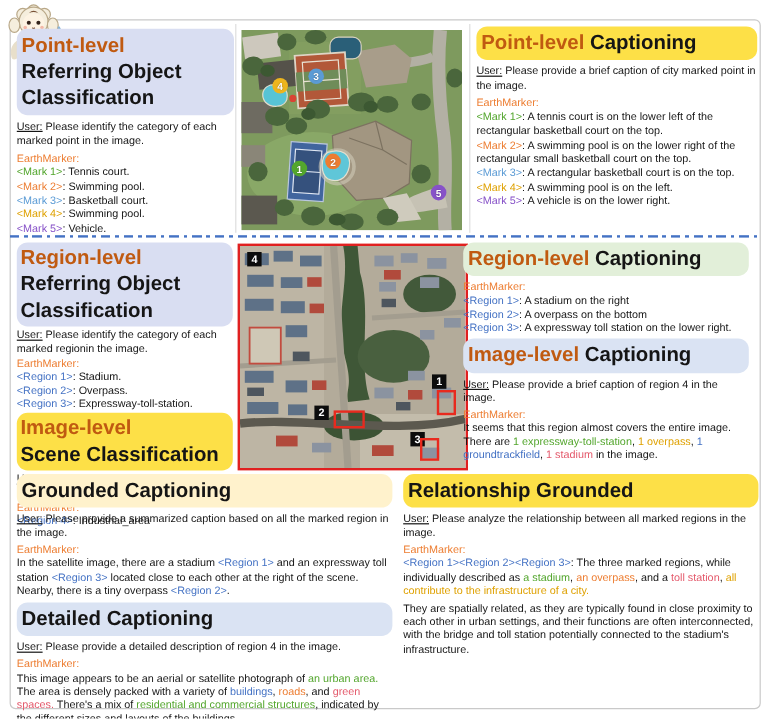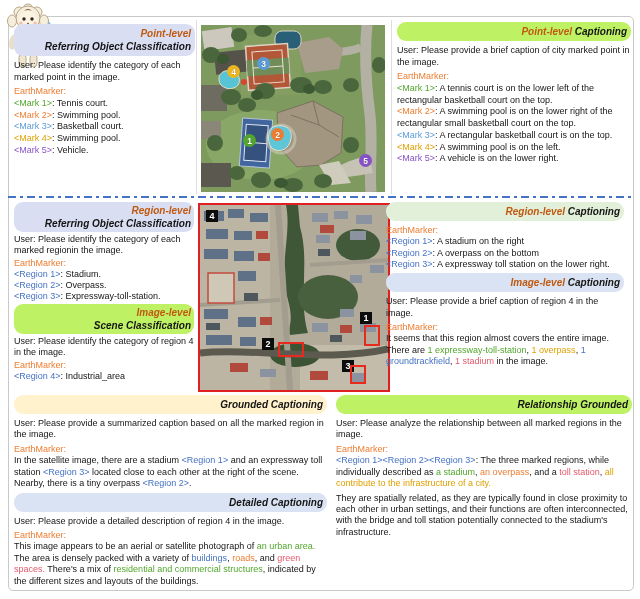--- a/index.html
+++ b/index.html
@@ -12,45 +12,45 @@
   .v1{left:196px}.v2{left:391px}
   .divider{position:absolute;left:8px;top:196px;width:626px;height:2px;
     background:repeating-linear-gradient(90deg,#4472c4 0 8px,transparent 8px 12px,#4472c4 12px 15px,transparent 15px 19px);}
   .col{position:absolute;font-size:9px;line-height:1.3;}
   .col-tl{left:14px;top:24px;width:181px;}
   .col-tr{left:397px;top:22px;width:234px;}
   .col-ml{left:14px;top:202px;width:180px;line-height:1.22;}
   .col-mr{left:386px;top:202px;width:238px;line-height:1.26;}
   .col-bl{left:14px;top:395px;width:313px;line-height:1.27;}
   .col-br{left:336px;top:395px;width:296px;line-height:1.27;}
-  .panel{font-weight:700;font-size:10px;line-height:1.3;padding:3px 4px;
-         border-radius:9px;text-align:right;margin-bottom:4px;font-style:italic;}
+  .panel{font-weight:700;font-size:17px;line-height:1.3;padding:3px 4px;
+         border-radius:9px;text-align:left;margin-bottom:4px;}
   .col-ml .panel{padding:2px 3px;margin-bottom:2px;}
   .tb{margin:3px 0;}
   .col-ml .tb{margin:2px 0;}
-  .u{}
+  .u{text-decoration:underline;}
   
   .img1{position:absolute;left:201px;top:25px;width:184px;height:167px;overflow:hidden;}
   .badge{position:absolute;width:13px;height:13px;border-radius:50%;color:#fff;
          font-size:8.5px;font-weight:700;display:flex;align-items:center;justify-content:center;
          text-shadow:0 0 1px rgba(0,0,0,.5);}
   .b1{left:42px;top:109px}.b2{left:70px;top:103px}.b3{left:56px;top:32px}
   .b4{left:26px;top:40px}.b5{left:158px;top:129px}
   
   .img2{position:absolute;left:198px;top:203px;width:188px;height:185px;overflow:hidden;
         border:2px solid #e02020;box-sizing:content-box;}
   .chip{position:absolute;width:12px;height:12px;background:#0c0c0c;color:#fff;
         font-size:9px;font-weight:700;display:flex;align-items:center;justify-content:center;}
   .p4{left:6px;top:5px}.p1{left:160px;top:107px}.p2{left:62px;top:133px}.p3{left:142px;top:155px}
   .rbox{position:absolute;border:2px solid #e82a1e;}
   .rb1{left:164px;top:120px;width:12px;height:17px;}
   .rb2{left:78px;top:137px;width:22px;height:11px;}
   .rb3{left:150px;top:160px;width:12px;height:15px;}
 </style>
-<style>.c-accent{color:#c05a11}.c-em{color:#ed7d31}.c-green{color:#53a62d}.c-blue{color:#4472c4}.c-lblue{color:#5b9bd5}.c-gold{color:#dfa100}.c-purple{color:#8752c8}.c-red{color:#e4596b}.bg-blue{background:#d9def2}.bg-peach{background:#bef264}.bg-green{background:#e2efd9}.bg-lav{background:#dae3f3}.bg-yellow{background:#fff2cc}</style></head>
+<style>.c-accent{color:#c05a11}.c-em{color:#ed7d31}.c-green{color:#53a62d}.c-blue{color:#4472c4}.c-lblue{color:#5b9bd5}.c-gold{color:#dfa100}.c-purple{color:#8752c8}.c-red{color:#e4596b}.bg-blue{background:#d9def2}.bg-peach{background:#fde047}.bg-green{background:#e2efd9}.bg-lav{background:#dae3f3}.bg-yellow{background:#fff2cc}</style></head>
 <body>
 
 <div class="fig">
   <div class="frame"></div>
   <div class="vline v1"></div>
   <div class="vline v2"></div>
   <div class="divider"></div>
 
   <svg class="mascot" width="54" height="70" viewBox="0 0 54 70">
     <g stroke="#b9a888" stroke-width="1" fill="#f5eedd">

